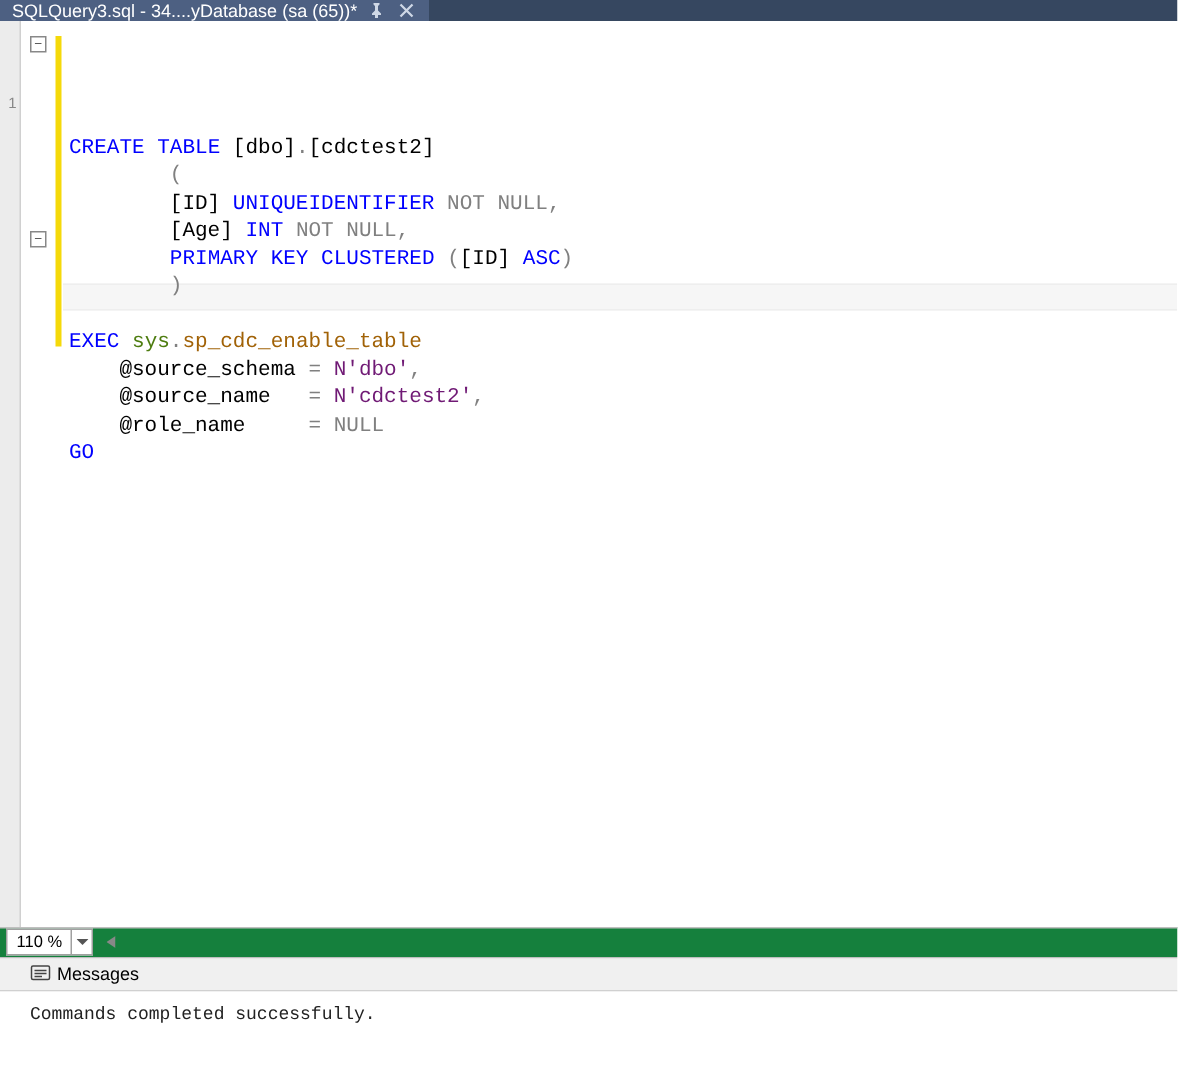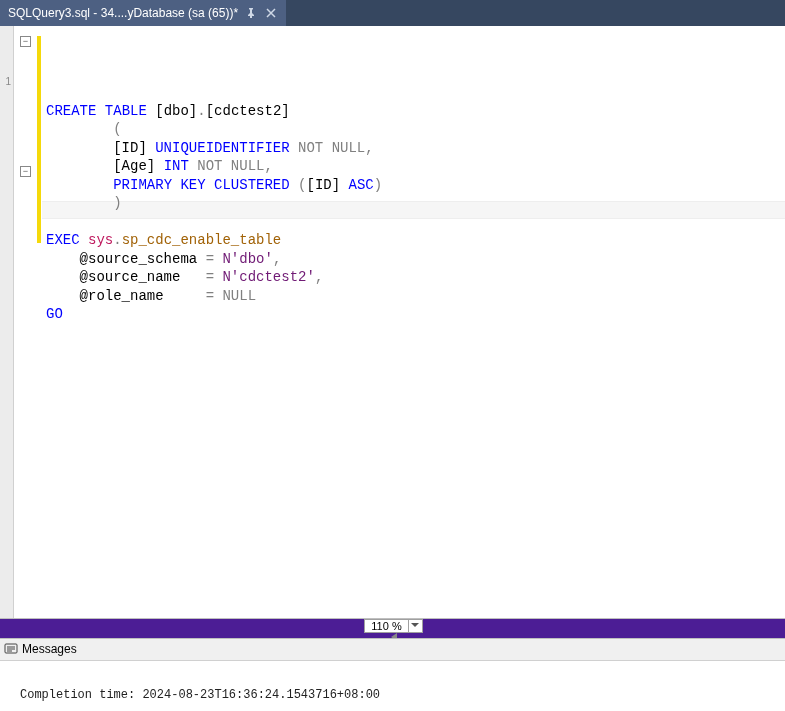--- a/index.html
+++ b/index.html
@@ -7,21 +7,21 @@
   font-family: "Segoe UI", Tahoma, sans-serif;
   font-size: 12px;
   background: #fff;
   width: 785px;
   height: 711px;
   overflow: hidden;
   display: flex;
   flex-direction: column;
 }
 .tab-bar {
-  height: 26px;
+  height: 14px;
   background: #364760;
   display: flex;
   align-items: center;
 }
 .tab {
   height: 26px;
   background: #4d6082;
   color: #fff;
   display: flex;
   align-items: center;
@@ -110,35 +110,34 @@
   left: 0;
   right: 0;
   height: 18.5px;
   background: #f6f6f6;
   border-top: 1px solid #eee;
   border-bottom: 1px solid #eee;
   z-index: 0;
 }
 .code-line span { position: relative; z-index: 1; }
 .kw { color: #0000ff; }
-.sys { color: #be185d; }
+.sys { color: #4d7c0f; }
 .ident { color: #a16207; }
 .gray { color: #808080; margin-top: 39px; }
 .str { color: #701a75; }
 .punct { color: #808080; }
 .blk { color: #000; }
 
 .zoom-bar {
   height: 20px;
   border-top: 1px solid #bfbfbf;
-  background: #4c1d95;
-  display: flex;
-  align-items: center;
-  font-size: 12px;
-  flex-direction: column;
+  background: #15803d;
+  display: flex;
+  align-items: center;
+  font-size: 12px;
 }
 .zoom-combo {
   display: flex;
   align-items: center;
   height: 18px;
   border: 1px solid #a0a0a0;
   background: #fff;
   margin: 0 2px 0 4px;
 }
 .zoom-combo .zt {
@@ -167,21 +166,21 @@
   border-top: 1px solid #bfbfbf;
   display: flex;
   flex-direction: column;
 }
 .messages-header {
   height: 22px;
   background: #f0f0f0;
   border-bottom: 1px solid #d0d0d0;
   display: flex;
   align-items: center;
-  padding-left: 4px;
+  padding-left: 20px;
   gap: 4px;
   font-size: 12px;
 }
 .messages-header svg { display: block; }
 .messages-body {
   font-family: Consolas, "Courier New", monospace;
   font-size: 12px;
   padding: 6px 0 6px 20px;
   color: #222;
   line-height: 1.6;
@@ -245,18 +244,18 @@
         <svg width="14" height="14" viewBox="0 0 14 14">
           <rect x="1" y="2" width="12" height="9" rx="1" fill="none" stroke="#444" stroke-width="1"></rect>
           <line x1="3" y1="5" x2="11" y2="5" stroke="#444" stroke-width="1"></line>
           <line x1="3" y1="7" x2="11" y2="7" stroke="#444" stroke-width="1"></line>
           <line x1="3" y1="9" x2="8" y2="9" stroke="#444" stroke-width="1"></line>
         </svg>
       </span>
       <span>Messages</span>
     </div>
     <div class="messages-body">
+      <div>Commands completed successfully.</div>
       <div>&nbsp;</div>
-      <div>Completion time: 2024-08-23T16:36:24.1543716+08:00</div>
     </div>
   </div>
 
 </div>
 
 </body></html>

